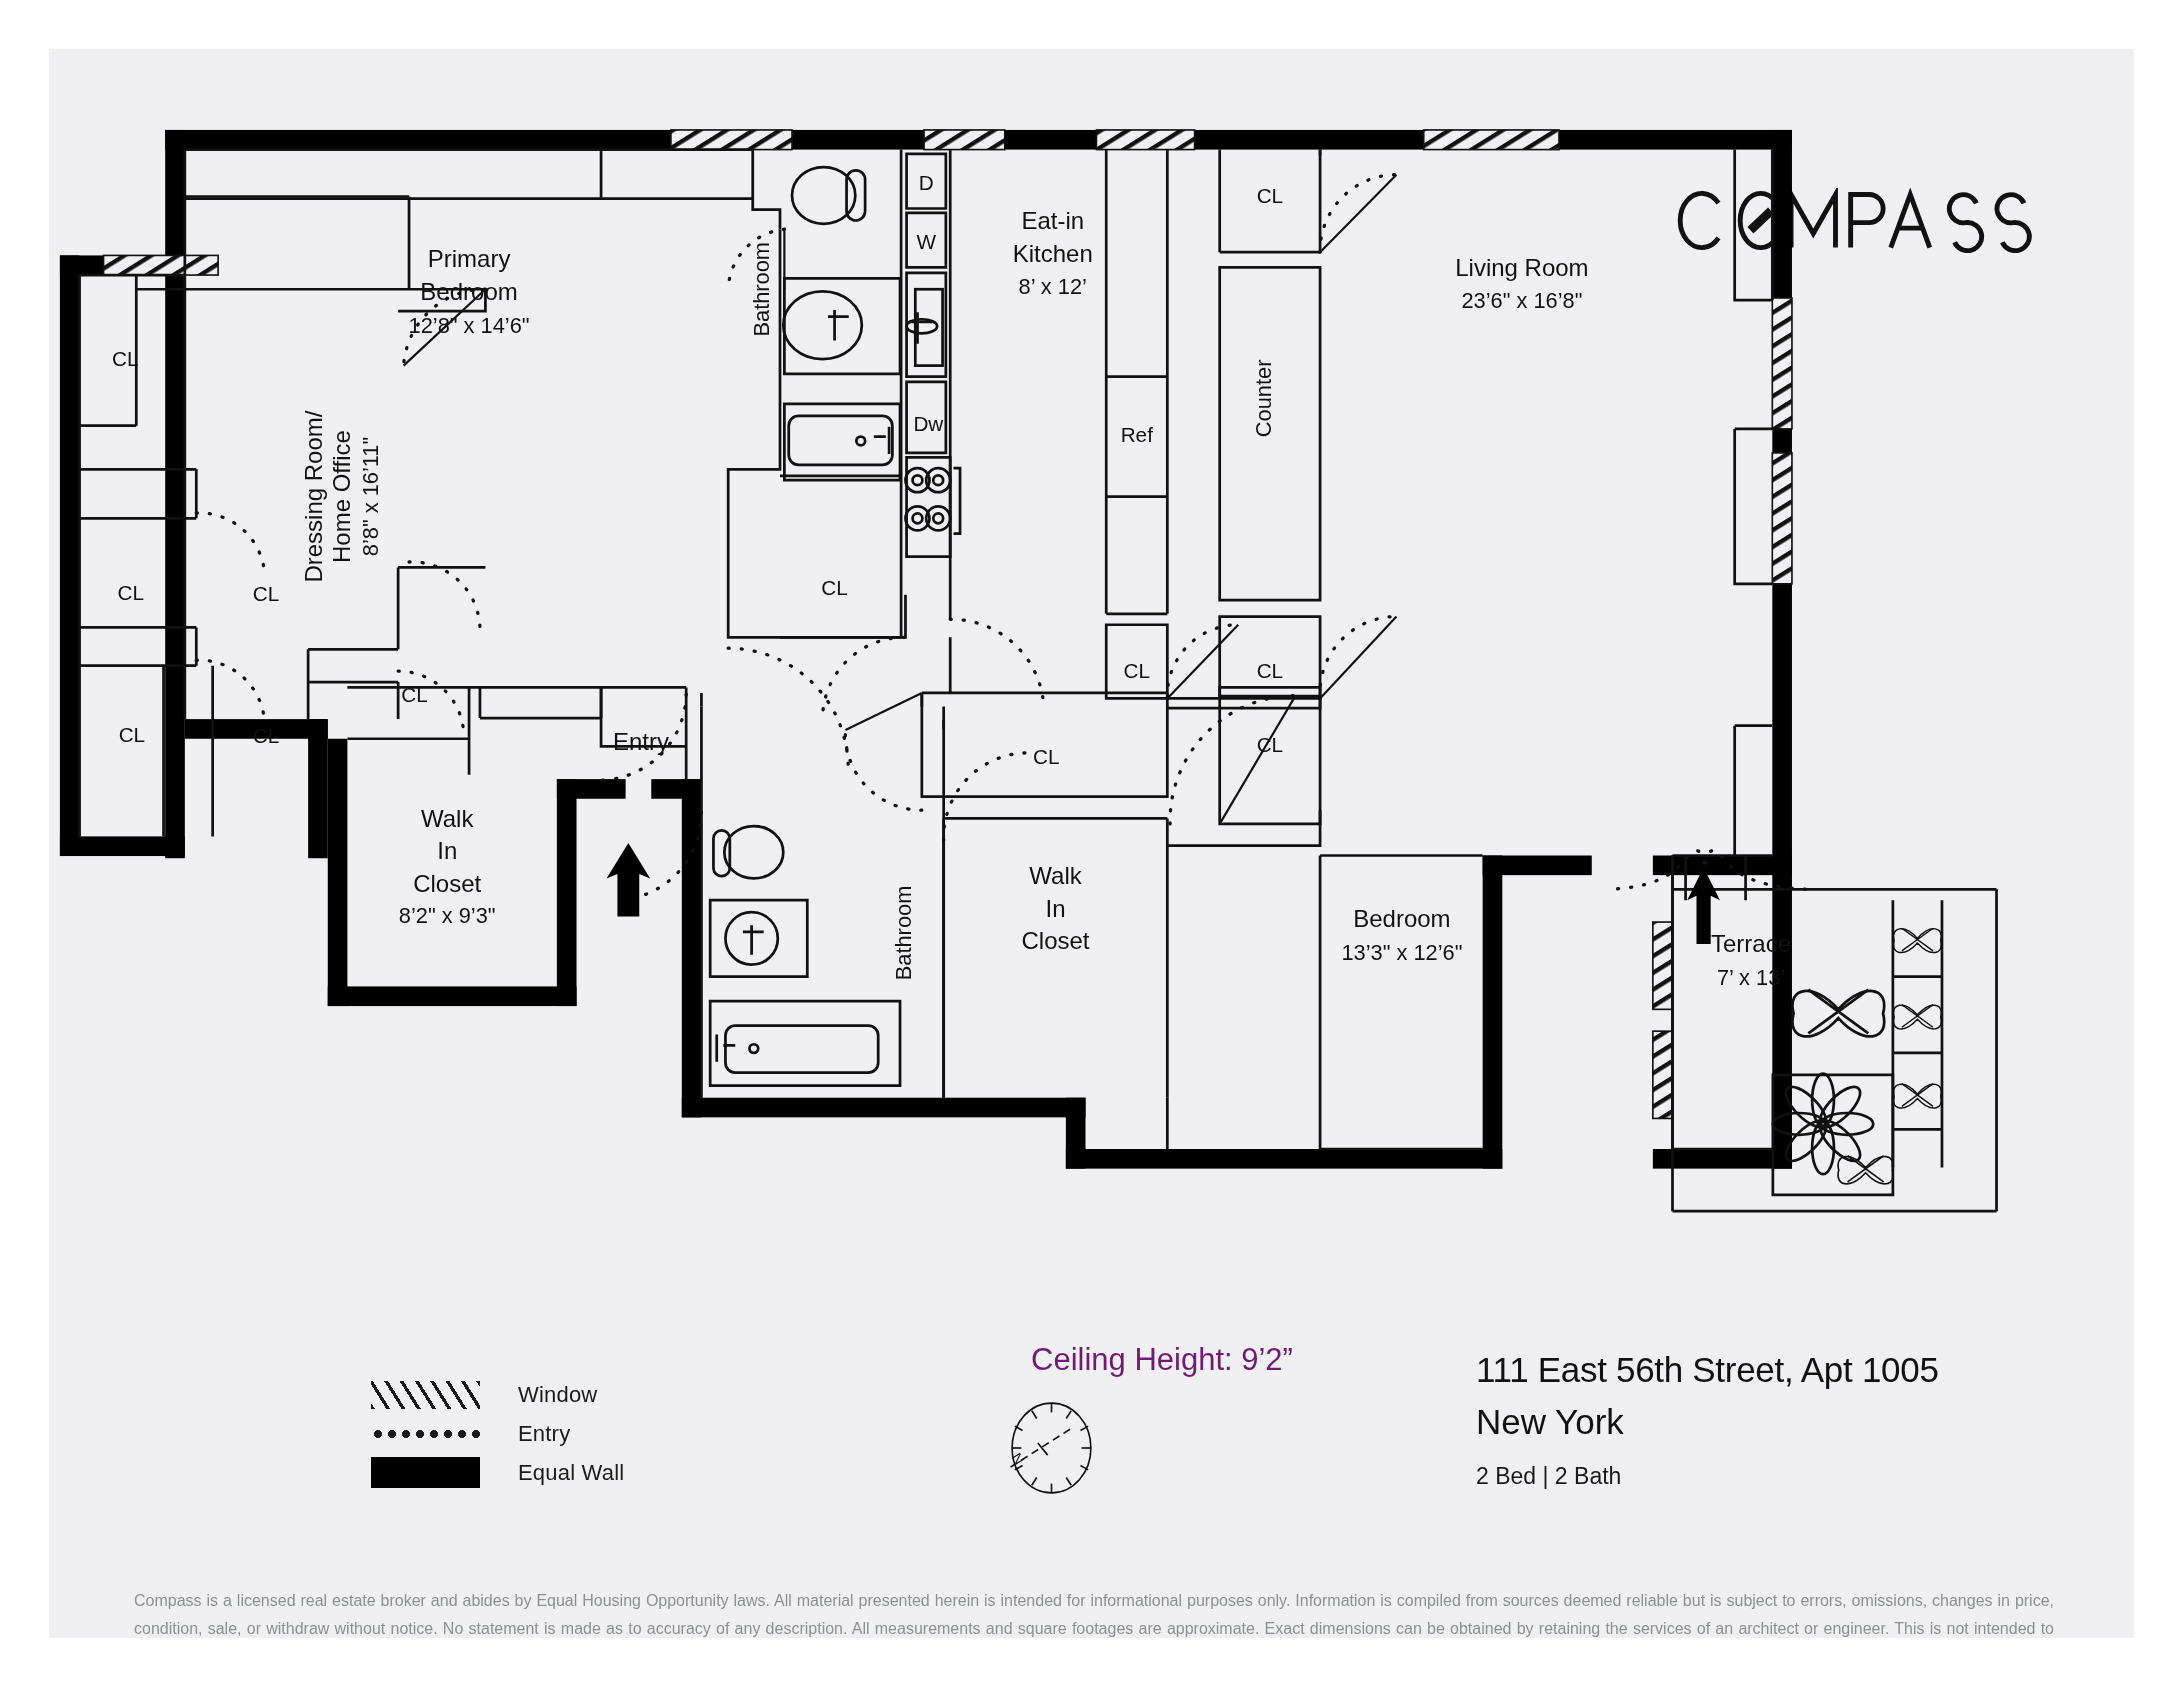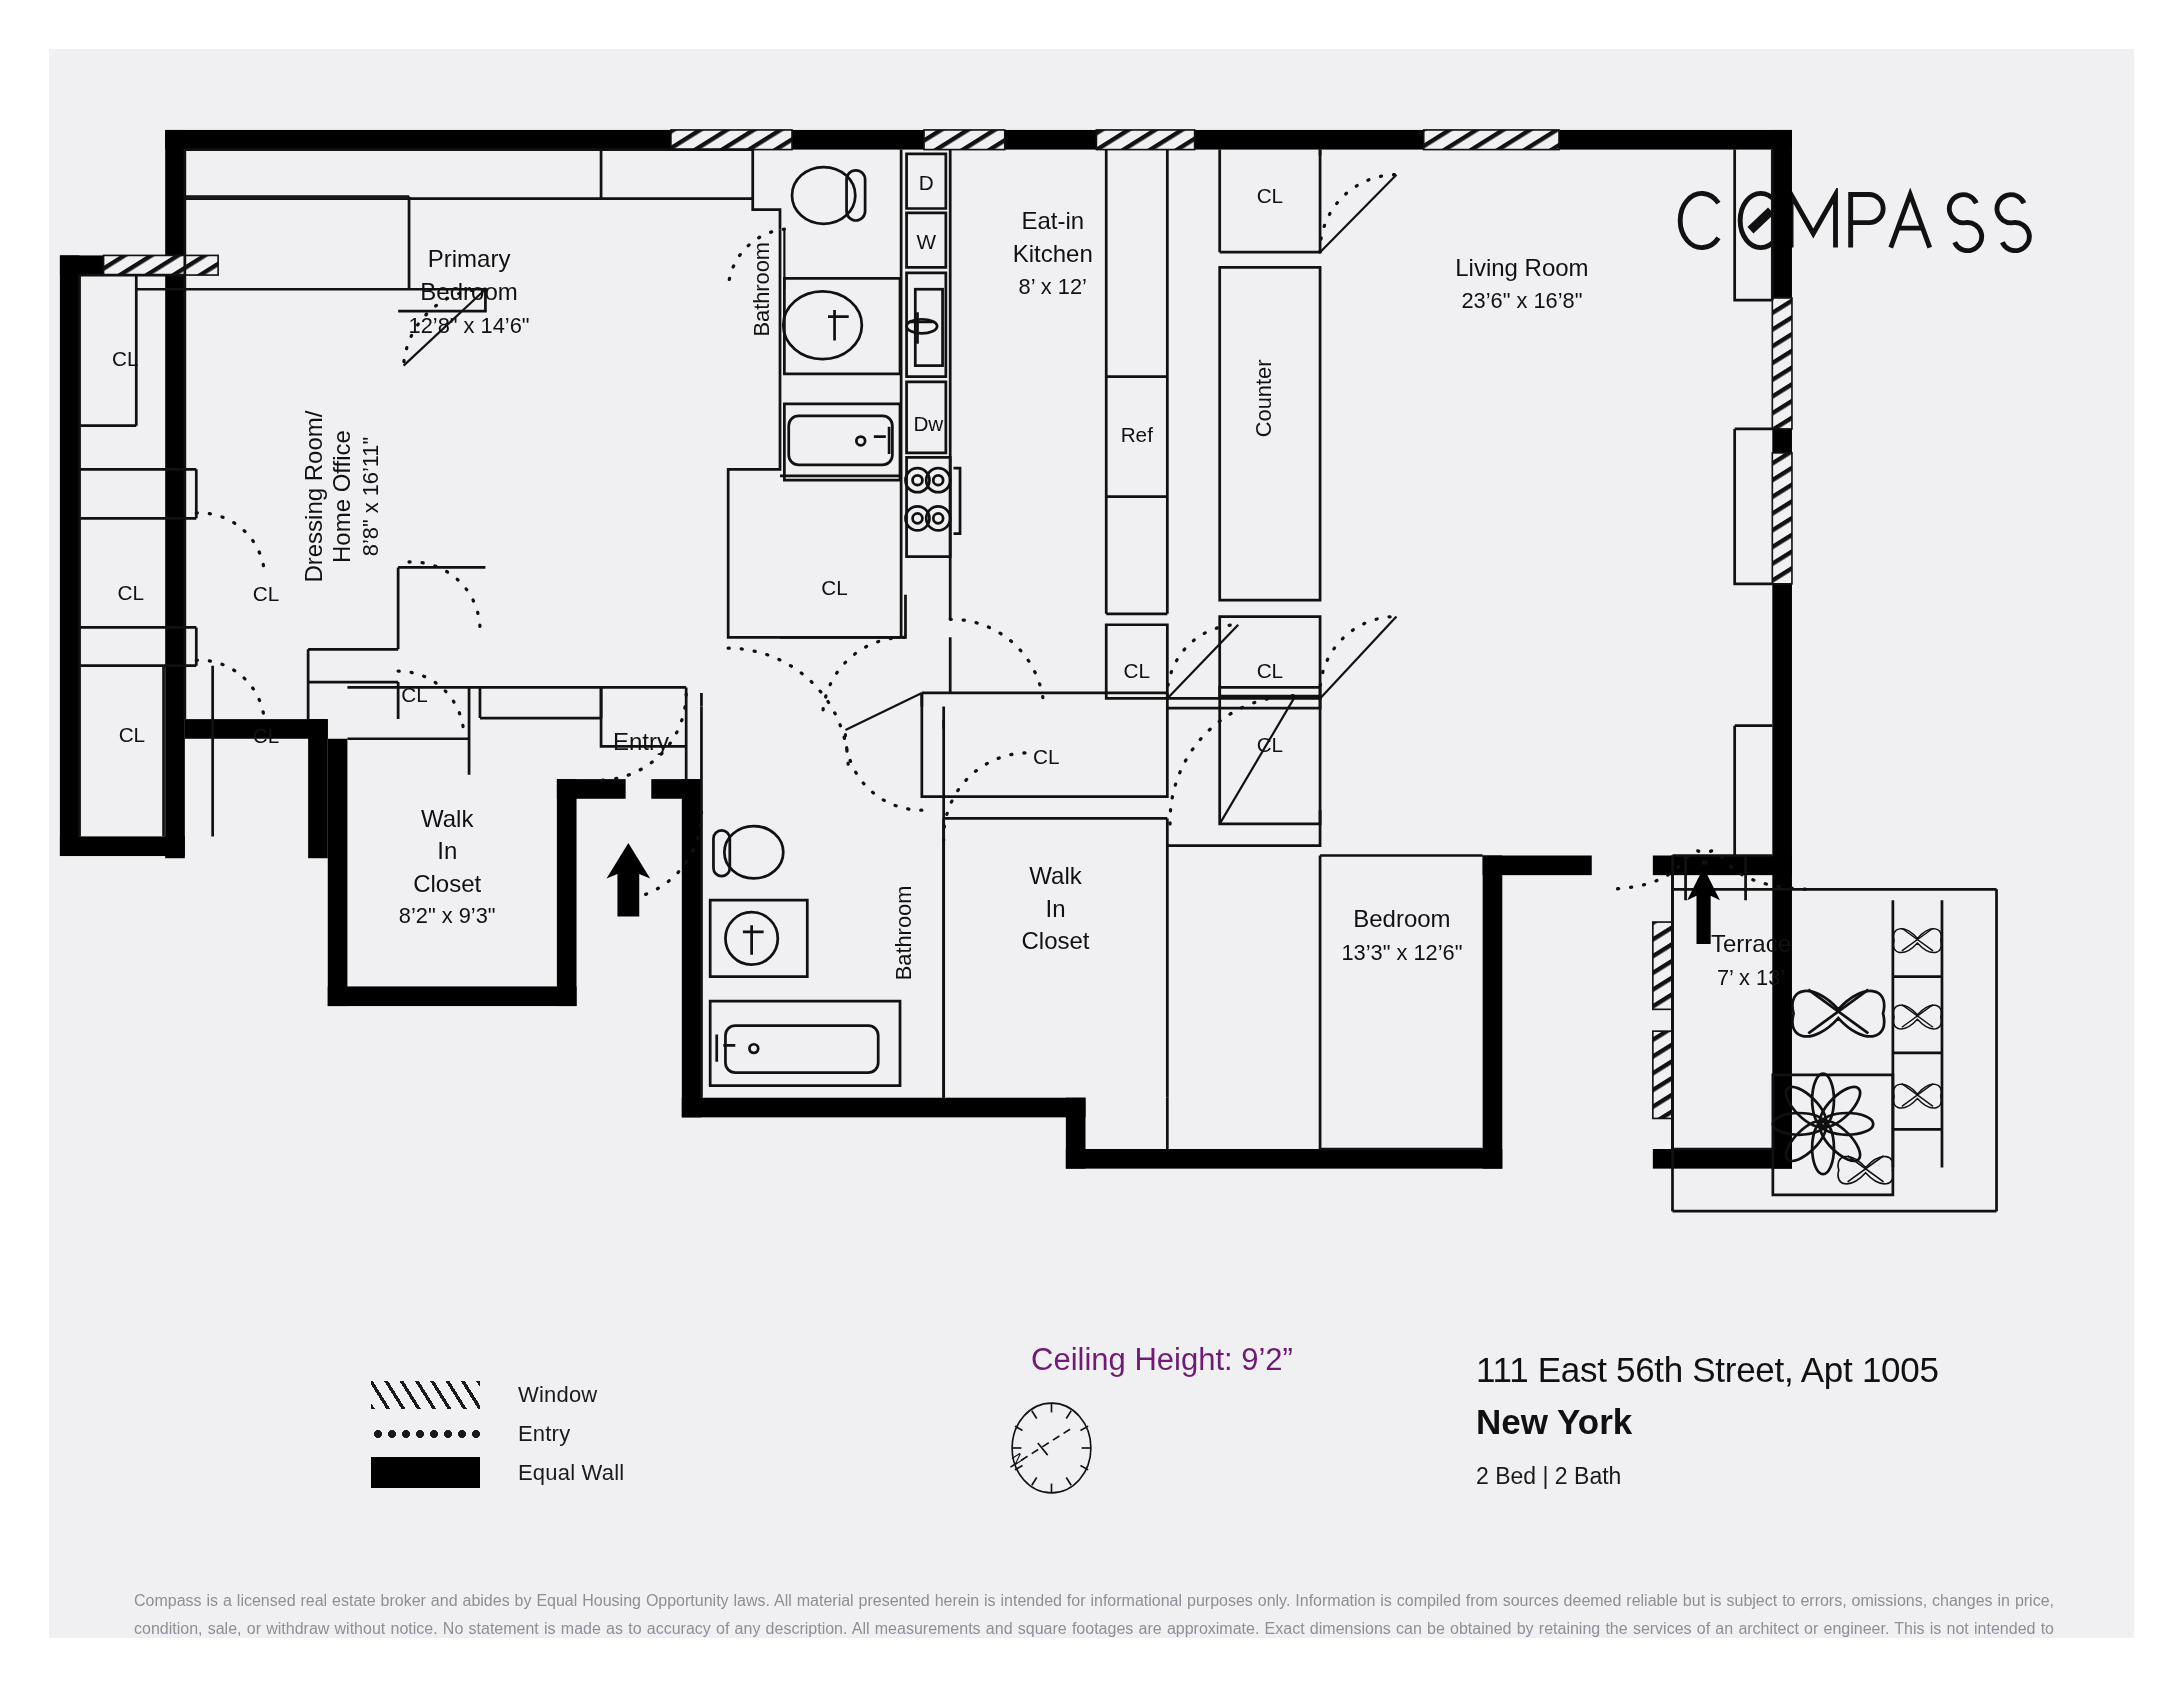--- a/index.html
+++ b/index.html
@@ -41,21 +41,21 @@
   .ceiling {
     position:absolute; left:982px; top:1293px;
     font-size:31px; color:#701a75; white-space:nowrap;
   }
   #compass { position:absolute; left:956px; top:1347px; width:93px; height:104px; }
 
   
   .addr { position:absolute; left:1427px; top:1301px; width:546px; }
   .addr-line1 { font-size:35px; font-weight:400; color:#111; letter-spacing:-0.3px;
                 white-space:nowrap; }
-  .addr-line2 { font-size:35px; font-weight:700; color:#111; margin-top:12px; }
+  .addr-line2 { font-size:35px; font-weight:400; color:#111; margin-top:12px; }
   .addr-line3 { font-size:23px; color:#1a1a1a; margin-top:21px; }
 
   
   .disclaimer {
     position:absolute; left:85px; top:1538px; width:1920px;
     font-size:16px; line-height:1.75; color:#8d8f96; text-align:justify;
   }
 
   
   text { font-family:"Liberation Sans", sans-serif; fill:#111; }

